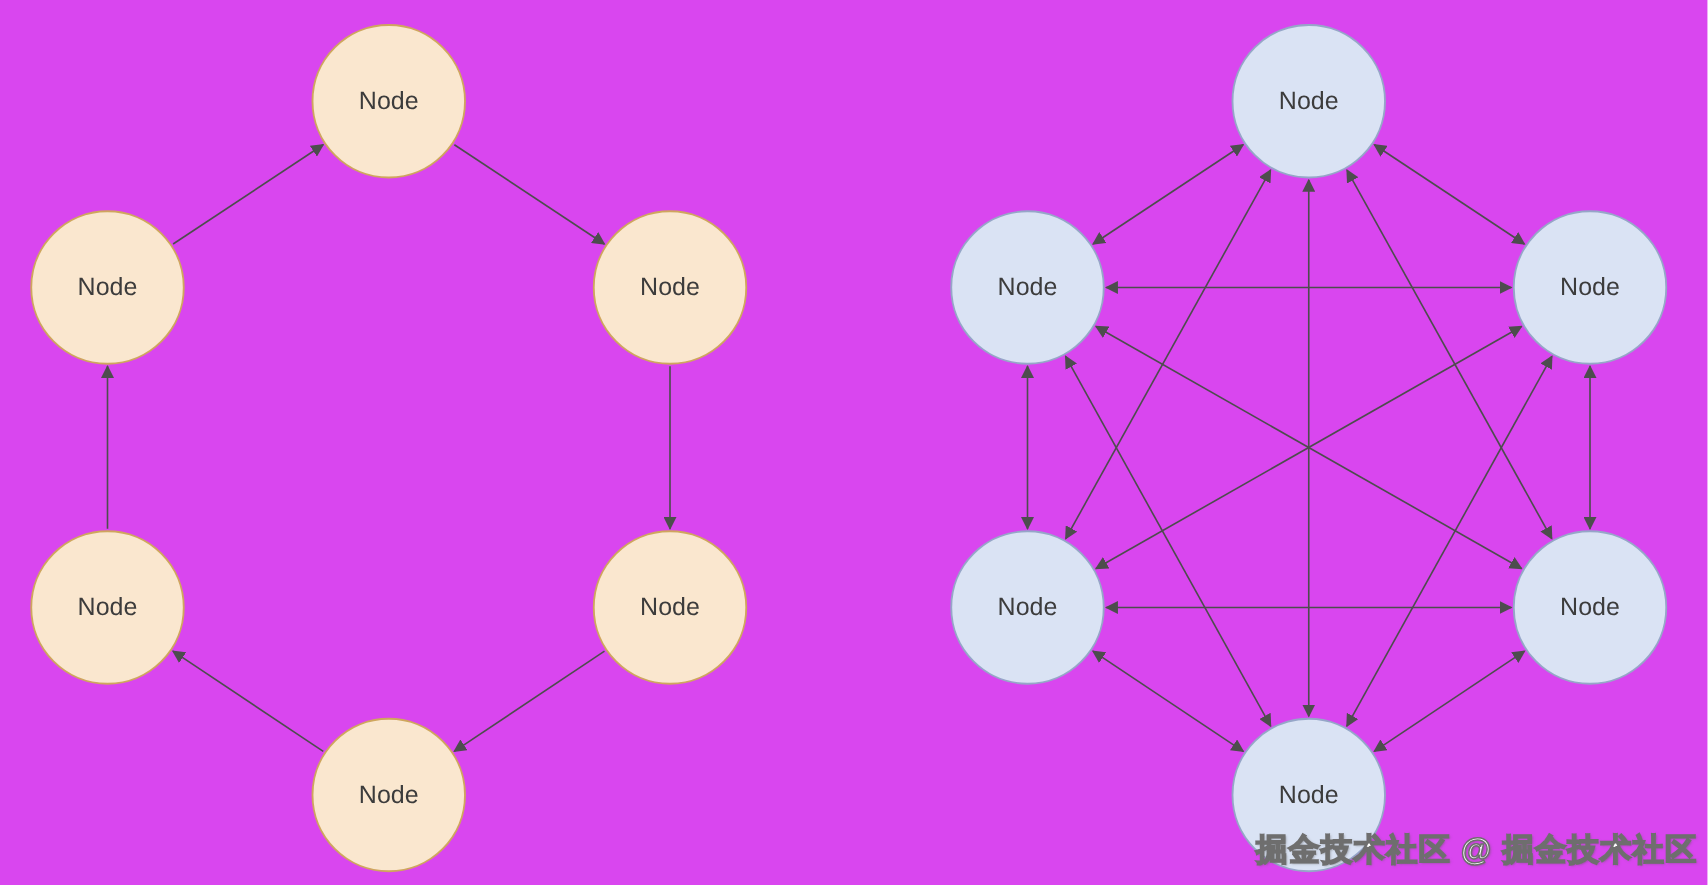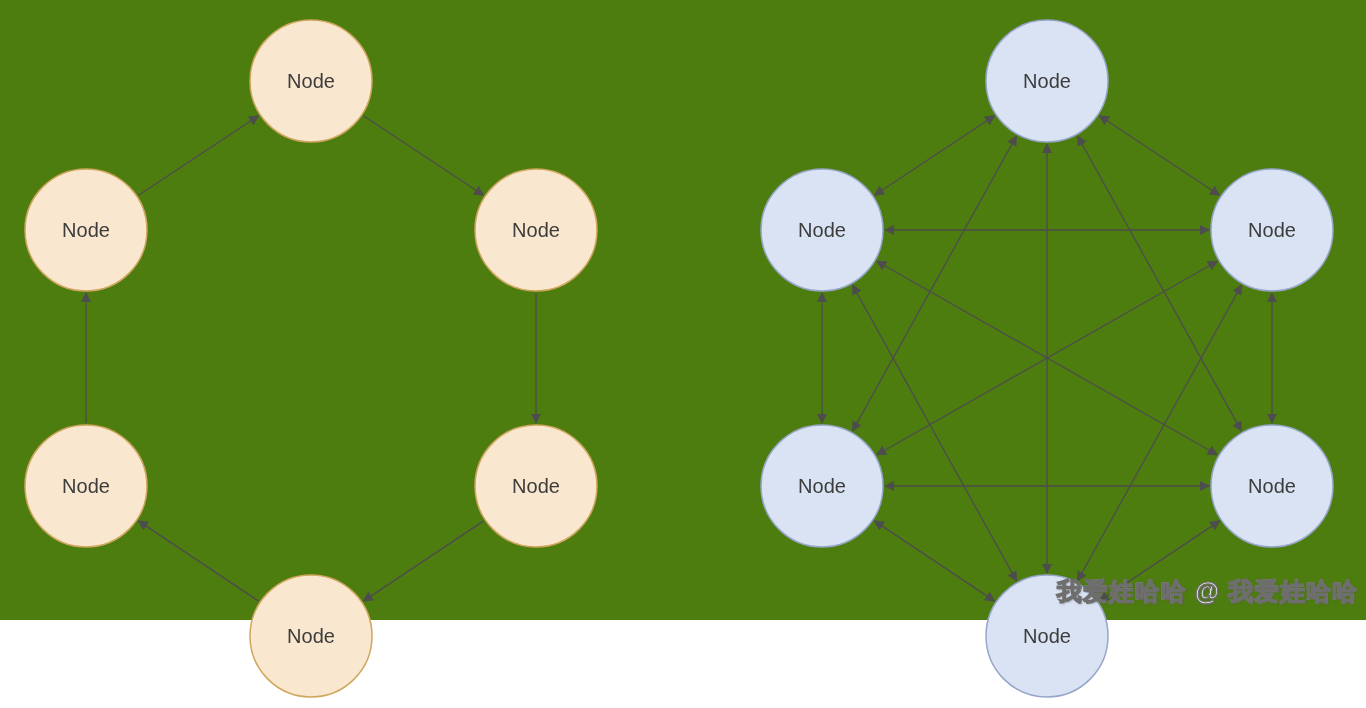--- a/index.html
+++ b/index.html
@@ -7,22 +7,22 @@
     padding: 0;
     background: #ffffff;
     width: 1366px;
     height: 708px;
     overflow: hidden;
     font-family: "Liberation Sans", sans-serif;
   }
   .canvas {
     position: relative;
     width: 1366px;
-    height: 620px;
-    background: #4d7c0f;
+    height: 708px;
+    background: #d946ef;
   }
   #diagram-svg {
     position: absolute;
     left: 0;
     top: 0;
     width: 1366px;
     height: 708px;
     display: block;
   }
   .node-label-text {
@@ -100,14 +100,14 @@
         <circle cx="1272" cy="486" r="61" fill="#DAE3F4" stroke="#96A6C8" stroke-width="1.5"></circle>
         <text x="1272" y="486" text-anchor="middle" dominant-baseline="central" class="node-label-text">Node</text>
         <circle cx="1047" cy="636" r="61" fill="#DAE3F4" stroke="#96A6C8" stroke-width="1.5"></circle>
         <text x="1047" y="636" text-anchor="middle" dominant-baseline="central" class="node-label-text">Node</text>
         <circle cx="822" cy="486" r="61" fill="#DAE3F4" stroke="#96A6C8" stroke-width="1.5"></circle>
         <text x="822" y="486" text-anchor="middle" dominant-baseline="central" class="node-label-text">Node</text>
         <circle cx="822" cy="230" r="61" fill="#DAE3F4" stroke="#96A6C8" stroke-width="1.5"></circle>
         <text x="822" y="230" text-anchor="middle" dominant-baseline="central" class="node-label-text">Node</text>
       </g>
     </svg>
-  <div class="watermark">我爱娃哈哈 @ 我爱娃哈哈</div>
+  <div class="watermark">掘金技术社区 @ 掘金技术社区</div>
 </div>
 
 </body></html>

